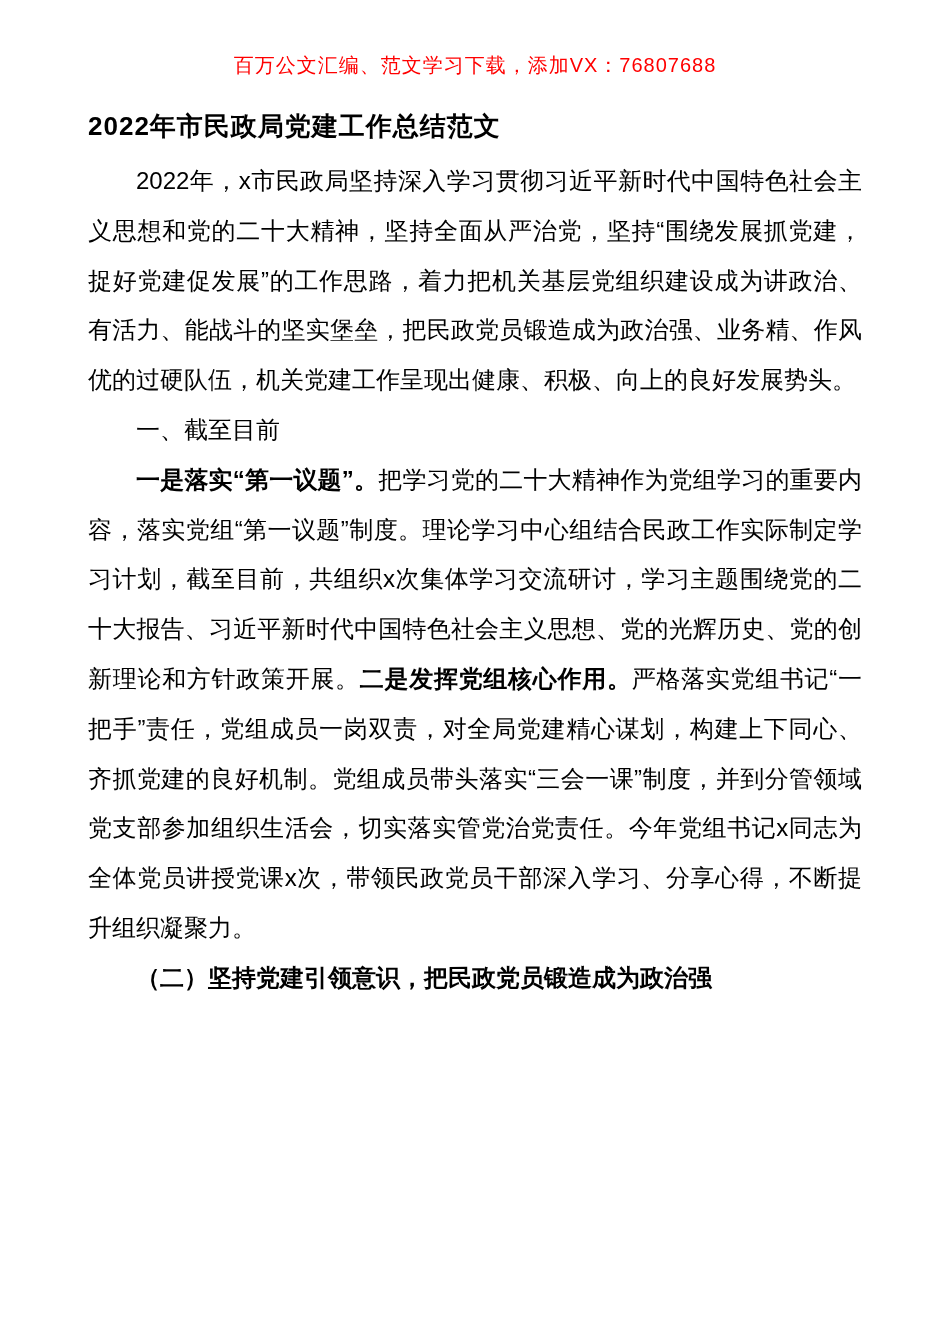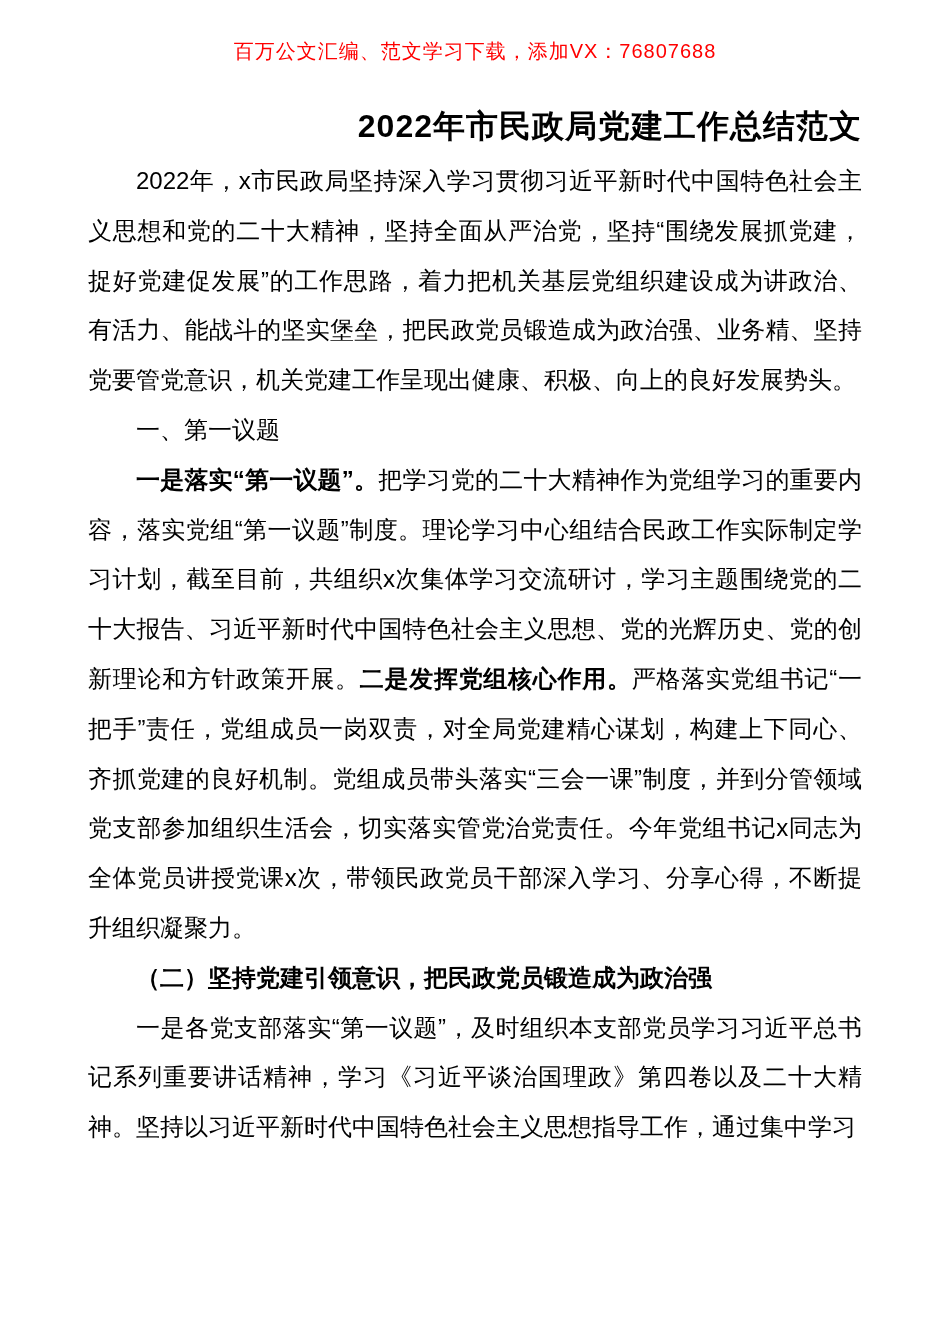--- a/index.html
+++ b/index.html
@@ -8,33 +8,33 @@
     height: 1344px;
     background: #ffffff;
     font-family: "Liberation Sans", "DejaVu Sans", sans-serif;
     color: #000000;
     overflow: hidden;
   }
   .page {
     box-sizing: border-box;
     width: 950px;
     height: 1344px;
-    padding: 36px 88px 0 88px;
+    padding: 50px 88px 0 88px;
   }
   .notice {
     text-align: center;
     font-size: 20px;
     line-height: 30px;
     color: #ff0000;
     letter-spacing: 1px;
   }
   .doc-title {
-    margin-top: 42px;
-    text-align: right;
-    font-size: 32px;
+    margin-top: 28px;
+    text-align: left;
+    font-size: 26px;
     line-height: 36px;
     font-weight: bold;
     letter-spacing: 1px;
   }
   .content {
     margin-top: 12px;
     font-size: 24px;
     line-height: 49.8px;
     text-align: justify;
     text-justify: inter-ideograph;
@@ -50,19 +50,18 @@
 </style>
 </head>
 <body>
 
 <div class="page">
   <div class="notice" style="color: rgb(255, 0, 0);">百万公文汇编、范文学习下载，添加VX：76807688</div>
 
   <div class="doc-title">2022年市民政局党建工作总结范文</div>
 
   <div class="content" id="doc-body">
-      <p class="paragraph"><span class="run-regular">2022年，x市民政局坚持深入学习贯彻习近平新时代中国特色社会主义思想和党的二十大精神，坚持全面从严治党，坚持“围绕发展抓党建，捉好党建促发展”的工作思路，着力把机关基层党组织建设成为讲政治、有活力、能战斗的坚实堡垒，把民政党员锻造成为政治强、业务精、坚持党要管党意识，机关党建工作呈现出健康、积极、向上的良好发展势头。</span></p>
-      <p class="heading-plain"><span class="run-regular">一、第一议题</span></p>
+      <p class="paragraph"><span class="run-regular">2022年，x市民政局坚持深入学习贯彻习近平新时代中国特色社会主义思想和党的二十大精神，坚持全面从严治党，坚持“围绕发展抓党建，捉好党建促发展”的工作思路，着力把机关基层党组织建设成为讲政治、有活力、能战斗的坚实堡垒，把民政党员锻造成为政治强、业务精、作风优的过硬队伍，机关党建工作呈现出健康、积极、向上的良好发展势头。</span></p>
+      <p class="heading-plain"><span class="run-regular">一、截至目前</span></p>
       <p class="paragraph"><span class="run-bold">一是落实“第一议题”。</span><span class="run-regular">把学习党的二十大精神作为党组学习的重要内容，落实党组“第一议题”制度。理论学习中心组结合民政工作实际制定学习计划，截至目前，共组织x次集体学习交流研讨，学习主题围绕党的二十大报告、习近平新时代中国特色社会主义思想、党的光辉历史、党的创新理论和方针政策开展。</span><span class="run-bold">二是发挥党组核心作用。</span><span class="run-regular">严格落实党组书记“一把手”责任，党组成员一岗双责，对全局党建精心谋划，构建上下同心、齐抓党建的良好机制。党组成员带头落实“三会一课”制度，并到分管领域党支部参加组织生活会，切实落实管党治党责任。今年党组书记x同志为全体党员讲授党课x次，带领民政党员干部深入学习、分享心得，不断提升组织凝聚力。</span></p>
       <p class="heading-bold"><span class="run-bold">（二）坚持党建引领意识，把民政党员锻造成为政治强</span></p>
-      <p class="paragraph"><span class="run-regular">一是各党支部落实“第一议题”，及时组织本支部党员学习习近平总书记系列重要讲话精神，学习《习近平谈治国理政》第四卷以及二十大精神。坚持以习近平新时代中国特色社会主义思想指导工作，通过集中学习</span></p>
     </div>
 </div>
 
 </body></html>

